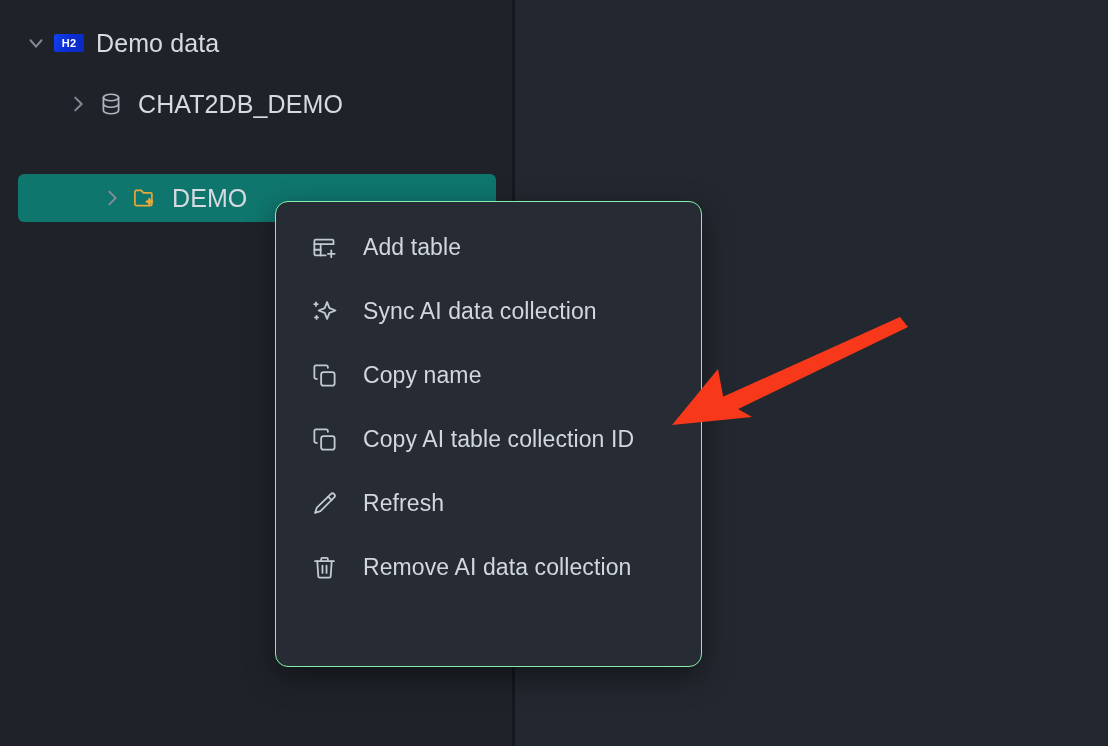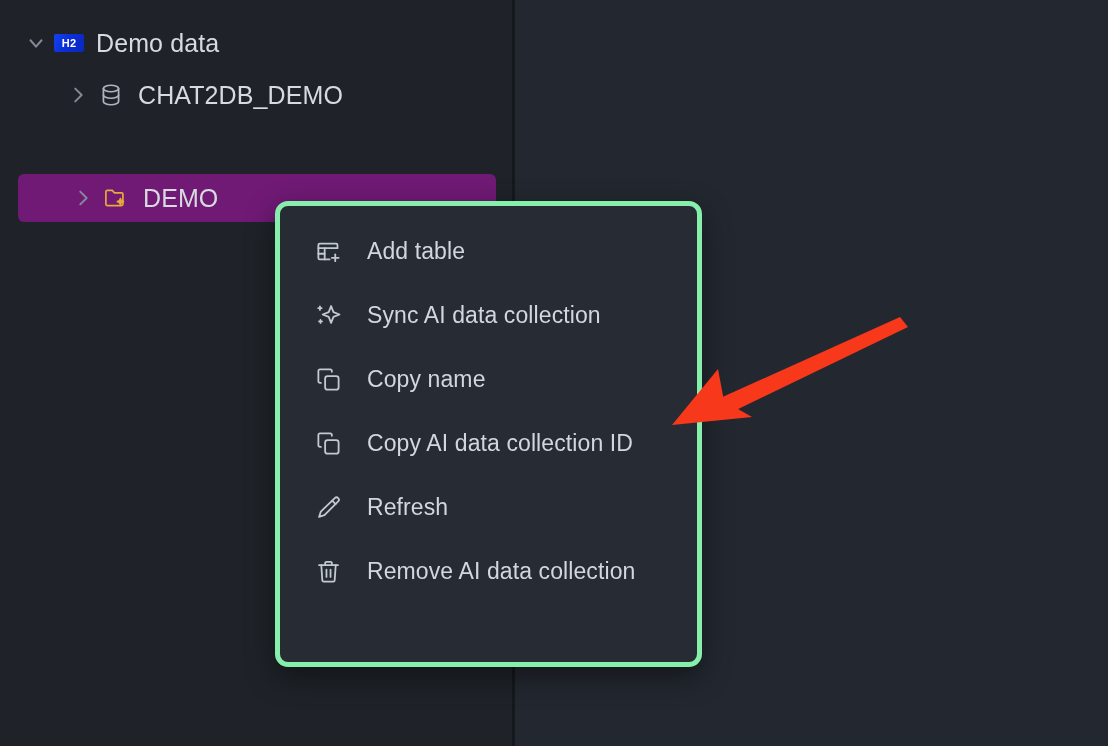--- a/index.html
+++ b/index.html
@@ -44,23 +44,23 @@
   .tree-row {
     position: absolute;
     display: flex;
     align-items: center;
     height: 48px;
     width: 478px;
     left: 18px;
     border-radius: 6px;
   }
   .tree-row.depth0 { top: 19px;  padding-left: 5px;  }
-  .tree-row.depth1 { top: 71px;  padding-left: 47px; }
+  .tree-row.depth1 { top: 80px;  padding-left: 47px; }
   .tree-row.depth2 { top: 123px; padding-left: 47px; }
-  .tree-row.depth3 { top: 174px; padding-left: 52px; background: #701a75; }
+  .tree-row.depth3 { top: 174px; padding-left: 81px; background: #0f766e; }
 
   .twisty {
     width: 26px; height: 26px;
     flex: 0 0 26px;
     display: flex; align-items: center; justify-content: center;
     color: #848b98;
   }
   .twisty svg { display: block; }
 
   .row-icon {
@@ -95,21 +95,21 @@
     line-height: 1;
     letter-spacing: 0.2px;
   }
 
   
   .context-menu {
     position: absolute;
     left: 275px; top: 201px;
     width: 427px; height: 466px;
     background: #272c34;
-    border: 5px solid #86efac;
+    border: 1px solid #86efac;
     border-radius: 13px;
     box-shadow: 0 10px 30px rgba(0,0,0,0.45);
     padding: 13px 0;
   }
 
   .menu-item {
     display: flex;
     align-items: center;
     height: 64px;
     padding-left: 33px;
@@ -235,21 +235,21 @@
       <div class="menu-label">Copy name</div>
     </div>
 
     <div class="menu-item">
       <div class="menu-icon">
         <svg width="27" height="27" viewBox="0 0 24 24" fill="none" stroke="currentColor" stroke-width="1.6" stroke-linecap="round" stroke-linejoin="round">
           <rect x="9" y="9" width="12" height="12" rx="2.2"></rect>
           <path d="M5.2 15H4.4A1.4 1.4 0 0 1 3 13.6V4.4A1.4 1.4 0 0 1 4.4 3h9.2A1.4 1.4 0 0 1 15 4.4v0.8"></path>
         </svg>
       </div>
-      <div class="menu-label">Copy AI data collection ID</div>
+      <div class="menu-label">Copy AI table collection ID</div>
     </div>
 
     <div class="menu-item">
       <div class="menu-icon">
         <svg width="27" height="27" viewBox="0 0 24 24" fill="none" stroke="currentColor" stroke-width="1.6" stroke-linecap="round" stroke-linejoin="round">
           <path d="M17.6 3.6a2.1 2.1 0 0 1 3 3L8.4 18.8 3.6 20.4l1.6-4.8z"></path>
           <path d="M15.3 5.9l3 3"></path>
         </svg>
       </div>
       <div class="menu-label">Refresh</div>

